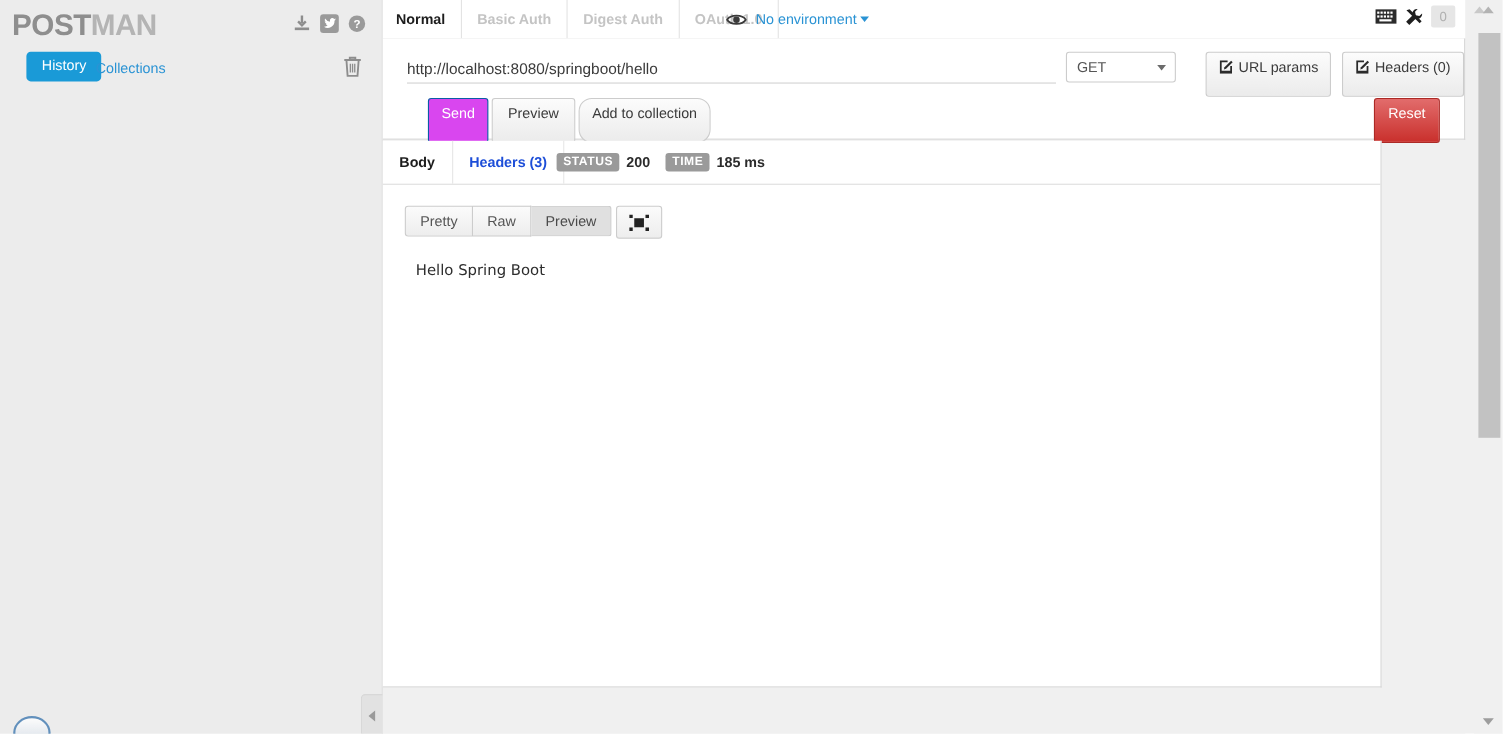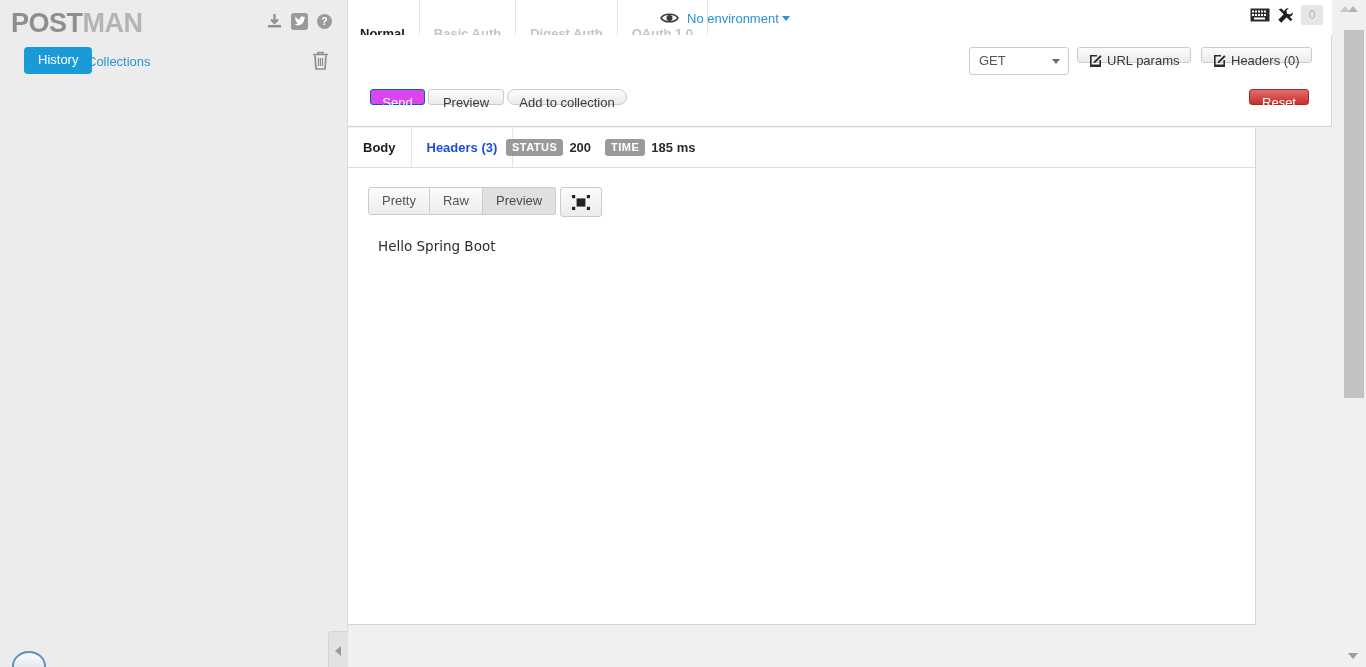--- a/index.html
+++ b/index.html
@@ -98,21 +98,21 @@
   
   .topbar {
     position: relative;
     height: 35px;
     background: #ffffff;
     border-bottom: 1px solid #d5d5d5;
   }
   .auth-tabs { position: absolute; left: 0; top: 0; display: flex; height: 35px; align-items: center; }
   .auth-tab {
     font-size: 13px;
-    padding: 16px 14px;
+    padding: 0 14px;
     height: 35px;
     line-height: 35px;
     color: #c4c4c4;
     border-right: 1px solid #e3e3e3;
     box-sizing: border-box;
     font-weight: bold;
   }
   .auth-tab.first { padding-left: 12px; }
   .auth-tab.active { color: #1d1d1d; border-right: 1px solid #e3e3e3; }
   .env-zone { position: absolute; left: 312px; top: 0; height: 35px; display: flex; align-items: center; gap: 8px; }
@@ -182,25 +182,26 @@
     border-top: 5px solid #6b6b6b;
   }
   .btn {
     display: inline-block;
     border: 1px solid #cccccc;
     border-radius: 3px;
     background: linear-gradient(#fcfcfc, #ebebeb);
     color: #3a3a3a;
     font-size: 13px;
     line-height: 26px;
-    height: 16px;
+    height: 41px;
     padding: 0 11px;
     box-sizing: border-box;
     cursor: pointer;
     white-space: nowrap;
+    margin-left: 19px;
   }
   .btn-urlparams { position: absolute; left: 729px; top: 12px; }
   .btn-headers   { position: absolute; left: 853px; top: 12px; }
   .pencil {
     display: inline-block; vertical-align: -2px; margin-right: 5px;
   }
   .btn-send {
     position: absolute; left: 22px; top: 54px;
     background: #d946ef;
     border: 1px solid #0a5ca6;
@@ -411,20 +412,21 @@
           <svg width="17" height="17" viewBox="0 0 17 17">
               <path d="M11.8 1.2 a4.2 4.2 0 0 0-4.6 5.6 L1.3 12.8 l2.9 2.9 l6-5.9 a4.2 4.2 0 0 0 5.6-4.6 L13.3 7.5 L10.1 6.8 L9.4 3.6 Z" fill="#1f1f1f"></path>
               <path d="M1.6 2.3 L4.4 1.4 L15.4 12.4 L13.6 14.2 Z" fill="#1f1f1f"></path>
             </svg>
         </span>
         <span class="zero-badge">0</span>
       </div>
     </div>
 
     <div class="req-card">
+      <input class="url-input" type="text" value="http://localhost:8080/springboot/hello" style="">
 
       <div class="method-select">
         <span>GET</span>
         <span class="sel-caret"></span>
       </div>
 
       <div class="btn btn-urlparams">
         <span class="pencil">
           <svg width="13" height="13" viewBox="0 0 13 13">
               <path d="M1 1 h7 v1.6 H2.6 v7.8 h7.8 V6 H12 v7 H1 Z" fill="#2b2b2b"></path>

